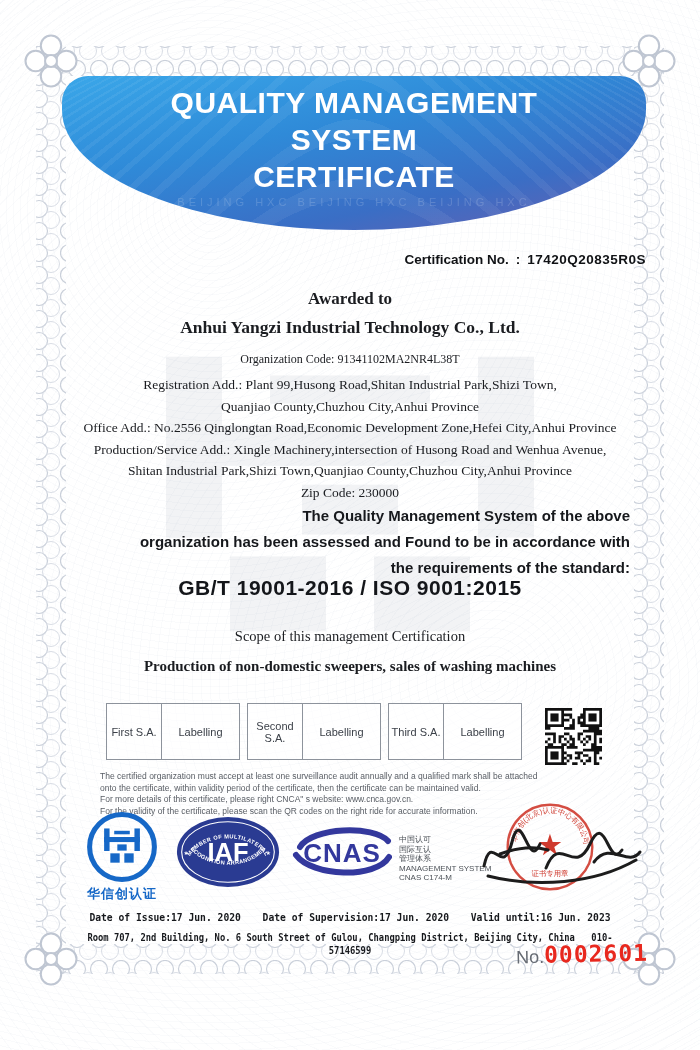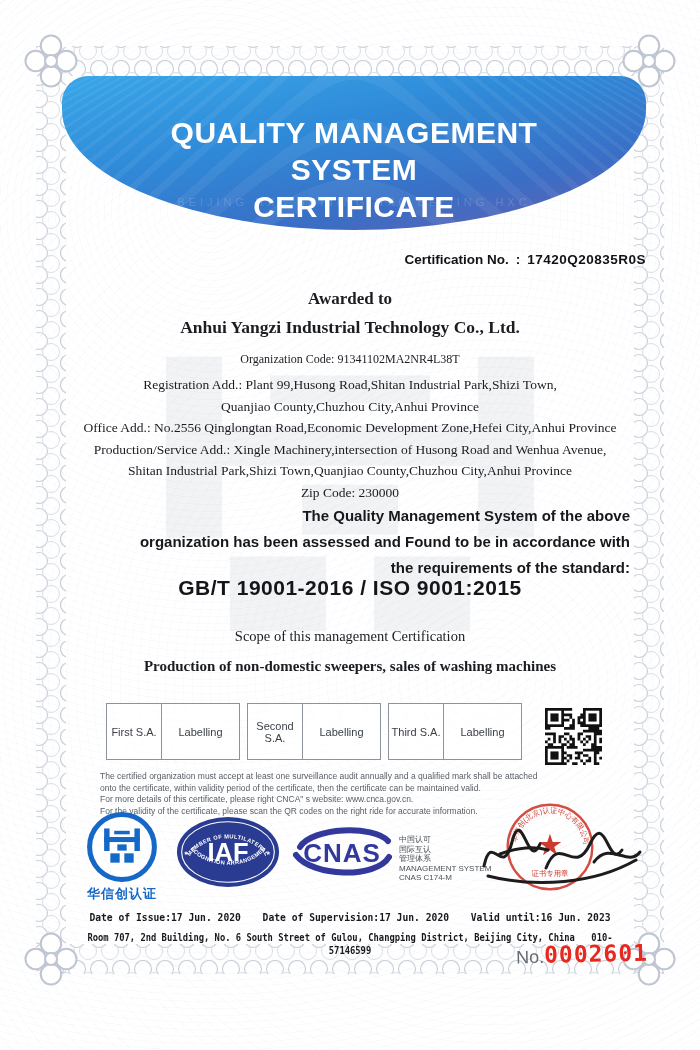--- a/index.html
+++ b/index.html
@@ -13,21 +13,21 @@
   .watermark-emblem{position:absolute;left:150px;top:338px;width:400px;height:312px;
     color:#8e99ab;opacity:.11;z-index:0;}
   
   .banner{position:absolute;left:62px;top:76px;width:584px;height:154px;z-index:2;
     border-radius:26px 26px 292px 292px / 26px 26px 120px 120px;
     background:linear-gradient(168deg,#3aa7e9 0%,#2f8ad8 38%,#3a6ec5 72%,#6a5fb0 100%);
     overflow:hidden;}
   .banner::after{content:"";position:absolute;inset:0;
     background:repeating-radial-gradient(ellipse 140% 90% at 50% -40%,
       rgba(255,255,255,.06) 0 2px, transparent 2px 6px);}
-  .banner-title{position:relative;z-index:1;padding-top:38px;text-align:center;color:#fff;
+  .banner-title{position:relative;z-index:1;padding-top:8px;text-align:center;color:#fff;
     font-family:"Liberation Sans",sans-serif;font-weight:bold;font-size:30px;line-height:37px;
     letter-spacing:.5px;}
   .banner-watermark{position:absolute;z-index:1;bottom:22px;width:100%;text-align:center;
     color:rgba(255,255,255,.16);font-size:11px;letter-spacing:4px;
     font-family:"Liberation Sans",sans-serif;}
   
   .certno{position:absolute;top:252px;right:54px;z-index:2;font-family:"Liberation Sans",sans-serif;
     font-weight:bold;font-size:13.5px;color:#101215;}
   .certno .sep{margin:0 7px;}
   .certno .val{letter-spacing:.5px;}

